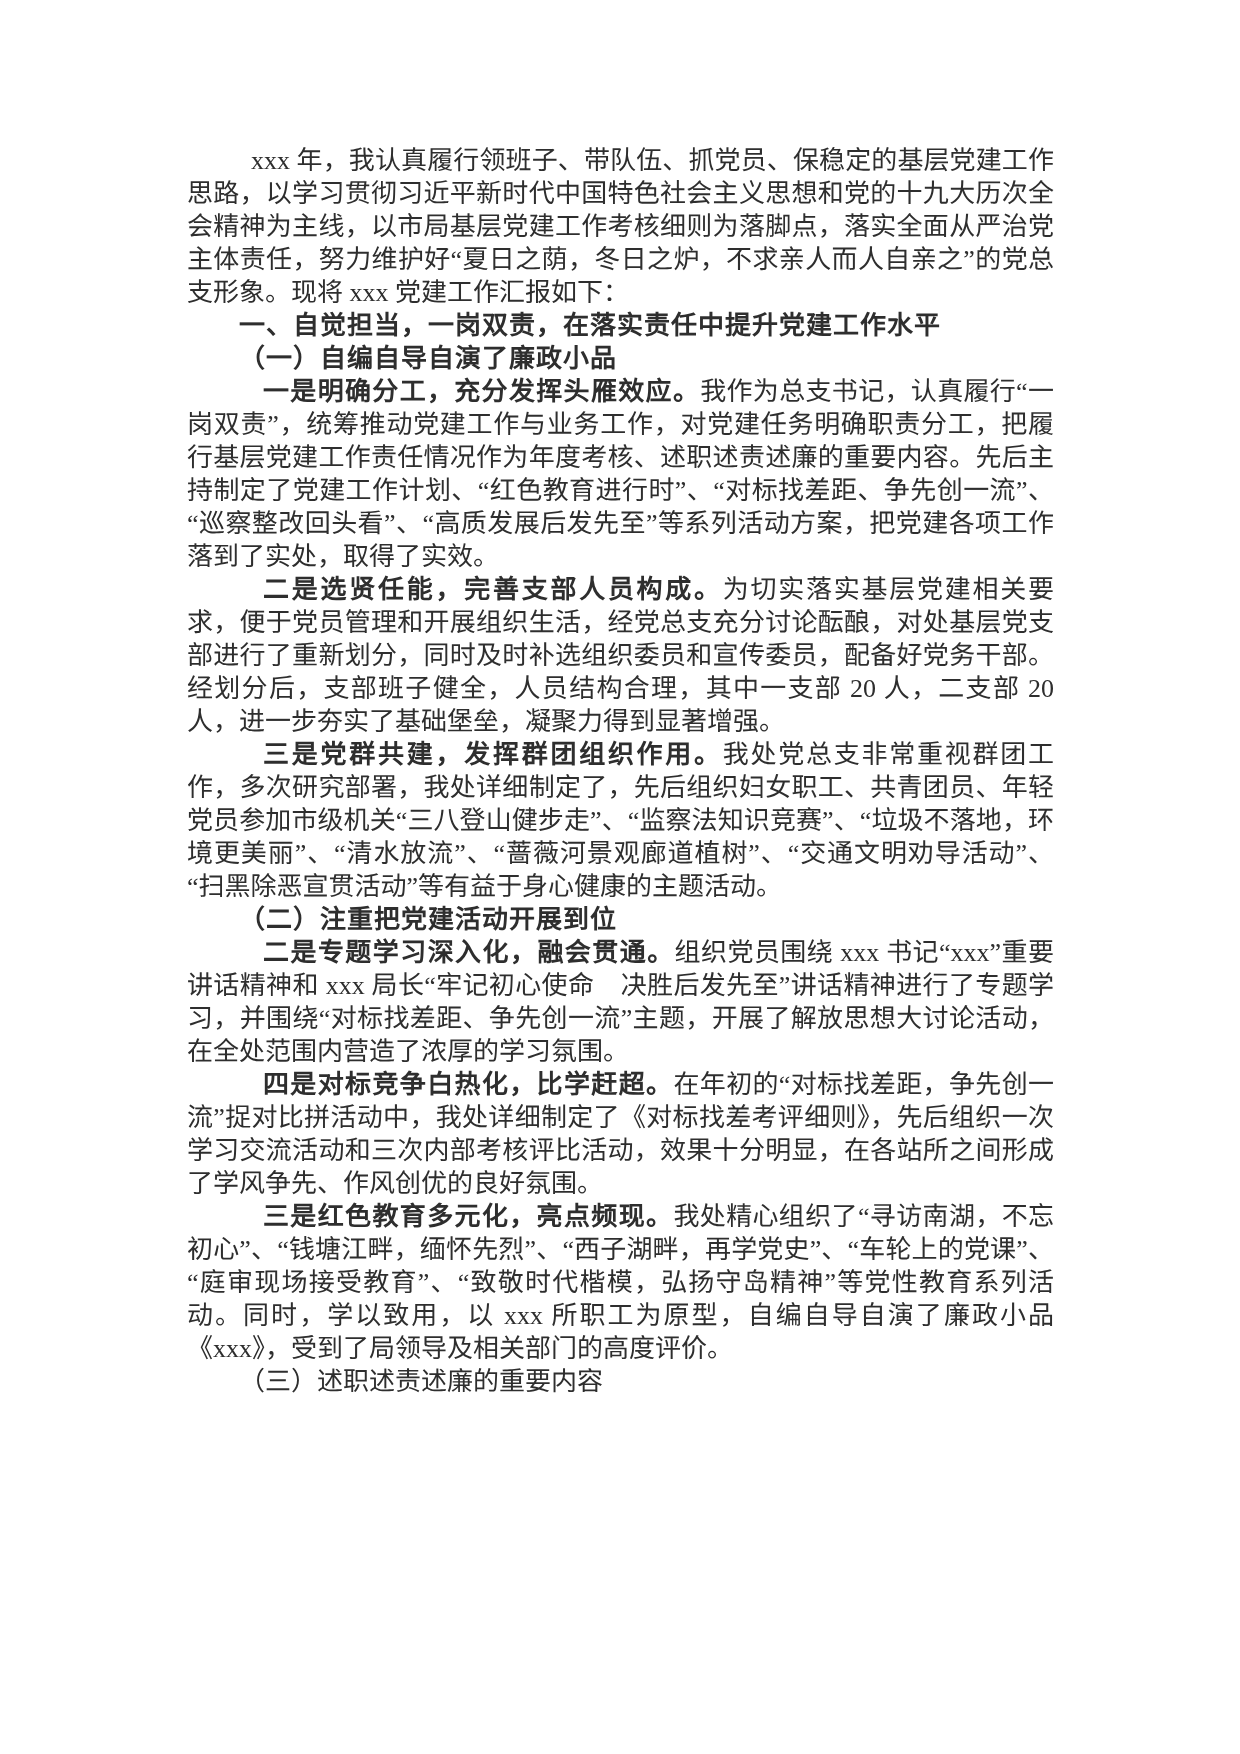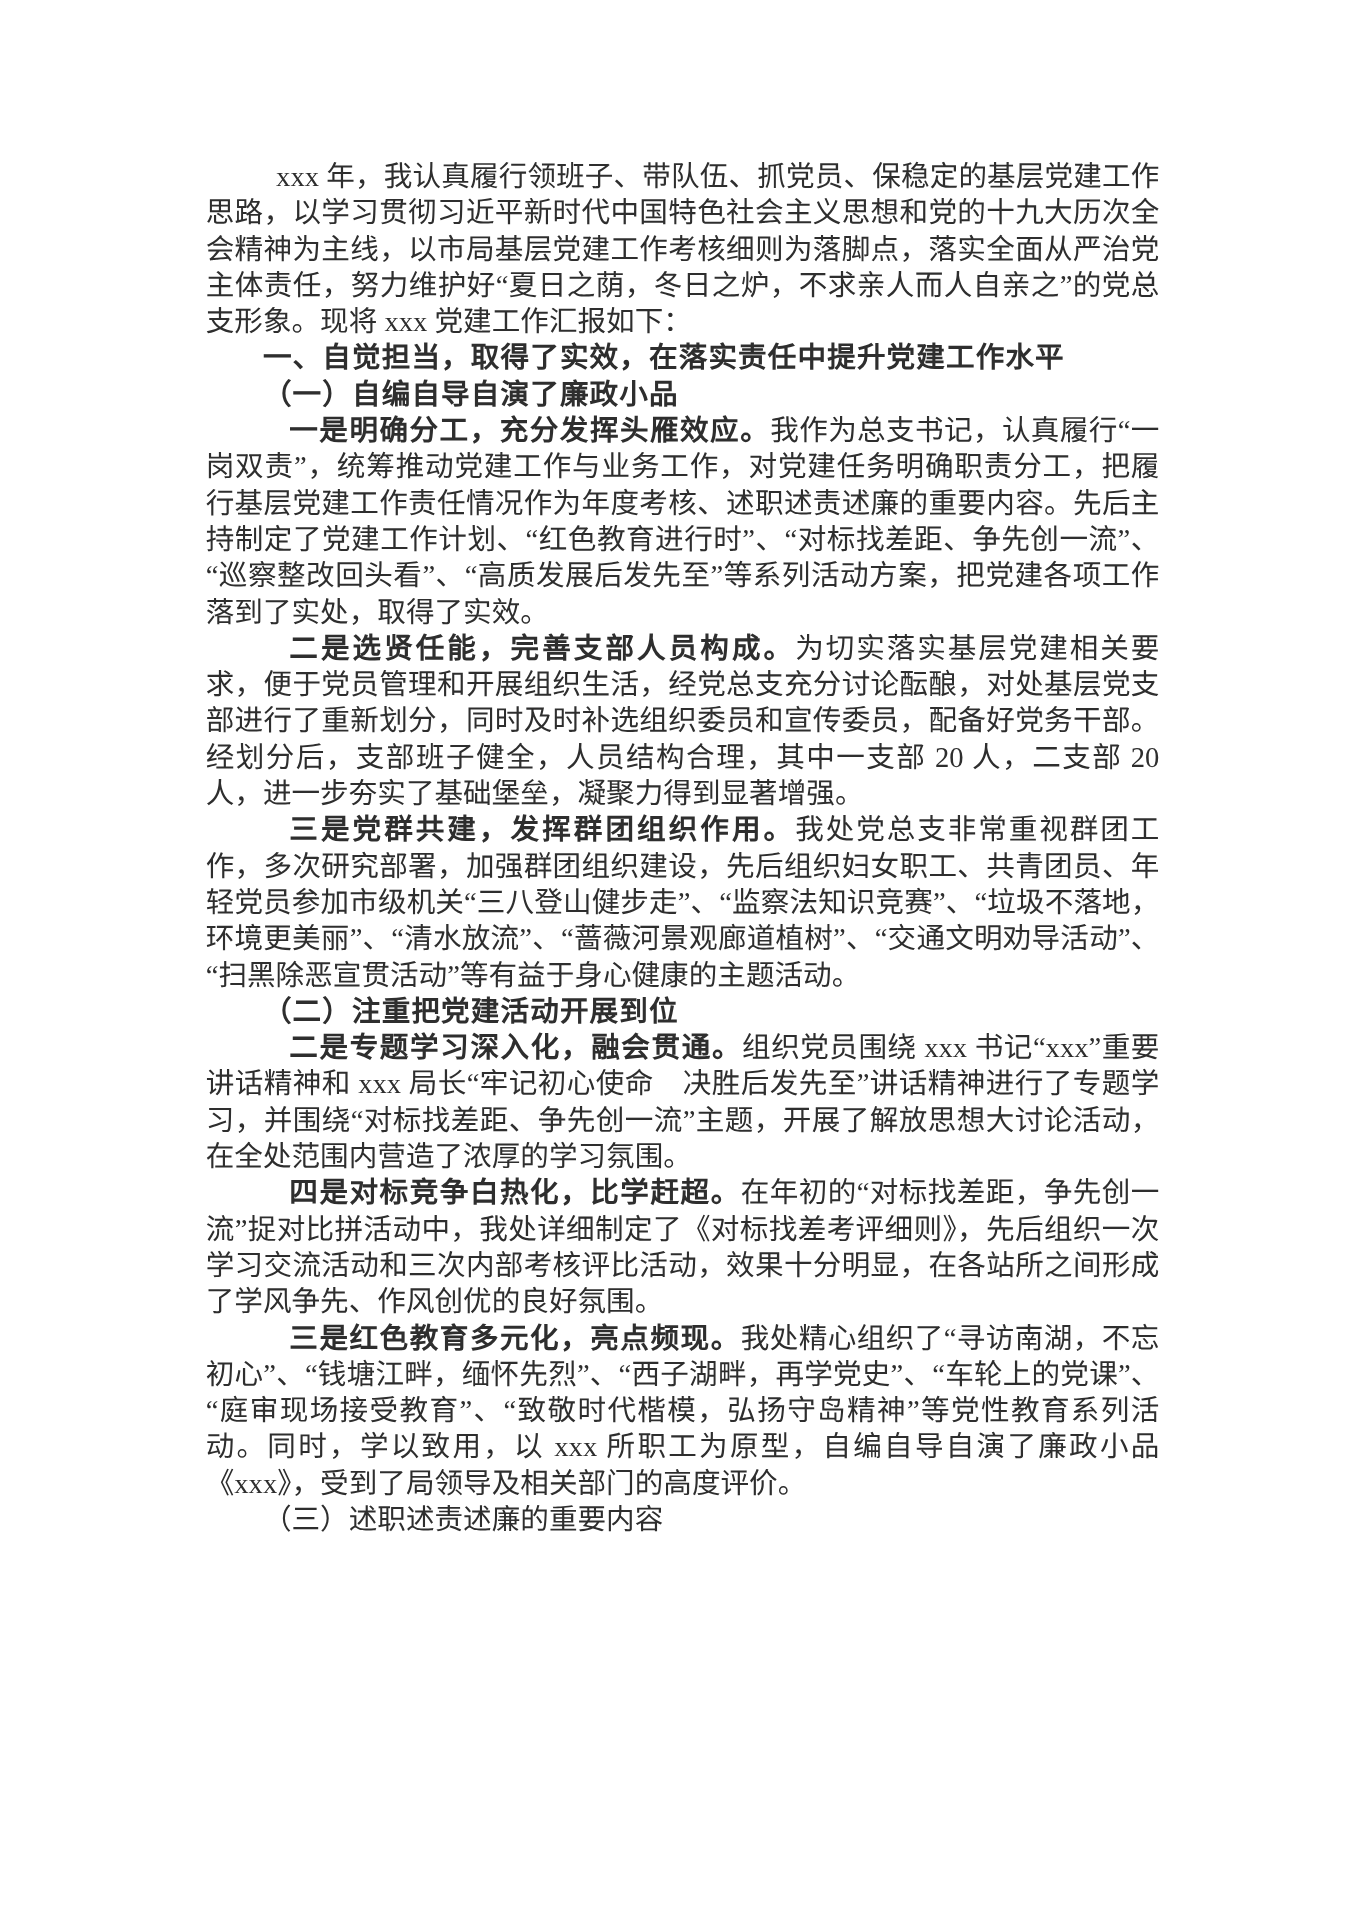--- a/index.html
+++ b/index.html
@@ -50,29 +50,29 @@
   }
 </style>
 </head>
 <body>
 
 <div class="page">
   <div class="doc">
 
     <p class="first-para">xxx 年，我认真履行领班子、带队伍、抓党员、保稳定的基层党建工作思路，以学习贯彻习近平新时代中国特色社会主义思想和党的十九大历次全会精神为主线，以市局基层党建工作考核细则为落脚点，落实全面从严治党主体责任，努力维护好“夏日之荫，冬日之炉，不求亲人而人自亲之”的党总支形象。现将 xxx 党建工作汇报如下：</p>
 
-    <p class="h1">一、自觉担当，取得了实效，在落实责任中提升党建工作水平</p>
+    <p class="h1">一、自觉担当，一岗双责，在落实责任中提升党建工作水平</p>
 
     <p class="h2">（一）自编自导自演了廉政小品</p>
 
     <p><span class="lead">一是明确分工，充分发挥头雁效应。</span><span>我作为总支书记，认真履行“一岗双责”，统筹推动党建工作与业务工作，对党建任务明确职责分工，把履行基层党建工作责任情况作为年度考核、述职述责述廉的重要内容。先后主持制定了党建工作计划、“红色教育进行时”、“对标找差距、争先创一流”、“巡察整改回头看”、“高质发展后发先至”等系列活动方案，把党建各项工作落到了实处，取得了实效。</span></p>
 
     <p><span class="lead">二是选贤任能，完善支部人员构成。</span><span>为切实落实基层党建相关要求，便于党员管理和开展组织生活，经党总支充分讨论酝酿，对处基层党支部进行了重新划分，同时及时补选组织委员和宣传委员，配备好党务干部。经划分后，支部班子健全，人员结构合理，其中一支部 20 人，二支部 20 人，进一步夯实了基础堡垒，凝聚力得到显著增强。</span></p>
 
-    <p><span class="lead">三是党群共建，发挥群团组织作用。</span><span>我处党总支非常重视群团工作，多次研究部署，加强群团组织建设，先后组织妇女职工、共青团员、年轻党员参加市级机关“三八登山健步走”、“监察法知识竞赛”、“垃圾不落地，环境更美丽”、“清水放流”、“蔷薇河景观廊道植树”、“交通文明劝导活动”、“扫黑除恶宣贯活动”等有益于身心健康的主题活动。</span></p>
+    <p><span class="lead">三是党群共建，发挥群团组织作用。</span><span>我处党总支非常重视群团工作，多次研究部署，我处详细制定了，先后组织妇女职工、共青团员、年轻党员参加市级机关“三八登山健步走”、“监察法知识竞赛”、“垃圾不落地，环境更美丽”、“清水放流”、“蔷薇河景观廊道植树”、“交通文明劝导活动”、“扫黑除恶宣贯活动”等有益于身心健康的主题活动。</span></p>
 
     <p class="h2">（二）注重把党建活动开展到位</p>
 
 
     <p><span class="lead">二是专题学习深入化，融会贯通。</span><span>组织党员围绕 xxx 书记“xxx”重要讲话精神和 xxx 局长“牢记初心使命　决胜后发先至”讲话精神进行了专题学习，并围绕“对标找差距、争先创一流”主题，开展了解放思想大讨论活动，在全处范围内营造了浓厚的学习氛围。</span></p>
 
     <p><span class="lead">四是对标竞争白热化，比学赶超。</span><span>在年初的“对标找差距，争先创一流”捉对比拼活动中，我处详细制定了《对标找差考评细则》，先后组织一次学习交流活动和三次内部考核评比活动，效果十分明显，在各站所之间形成了学风争先、作风创优的良好氛围。</span></p>
 
     <p><span class="lead">三是红色教育多元化，亮点频现。</span><span>我处精心组织了“寻访南湖，不忘初心”、“钱塘江畔，缅怀先烈”、“西子湖畔，再学党史”、“车轮上的党课”、“庭审现场接受教育”、“致敬时代楷模，弘扬守岛精神”等党性教育系列活动。同时，学以致用，以 xxx 所职工为原型，自编自导自演了廉政小品《xxx》，受到了局领导及相关部门的高度评价。</span></p>
 

